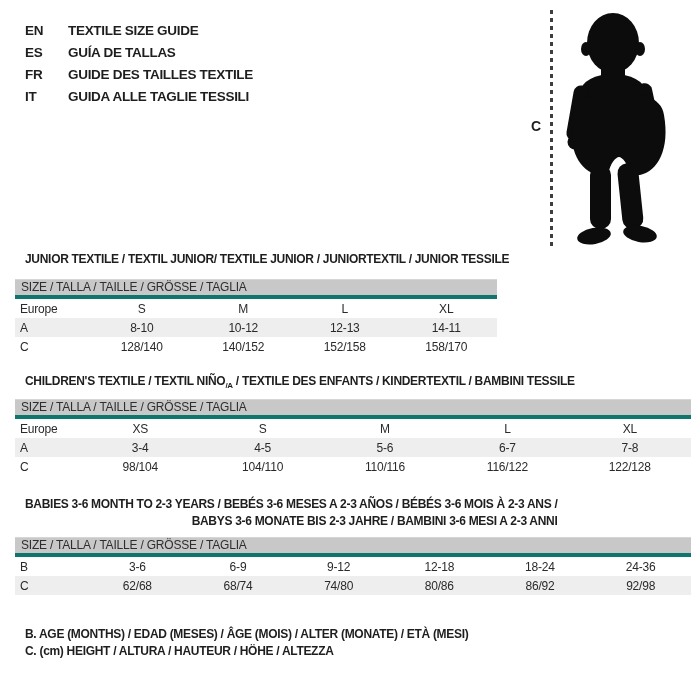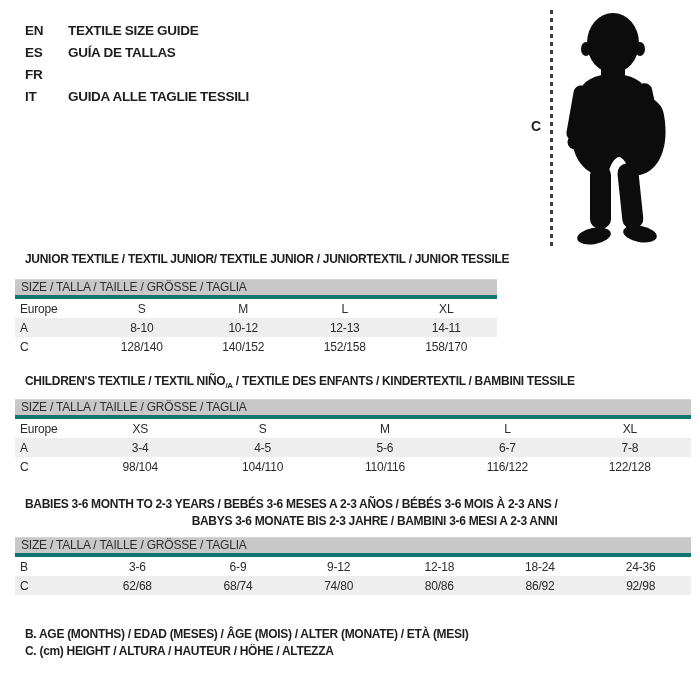--- a/index.html
+++ b/index.html
@@ -44,20 +44,21 @@
     <div class="lang-row">
       <span class="lang-code">EN</span>
       <span>TEXTILE SIZE GUIDE</span>
     </div>
     <div class="lang-row">
       <span class="lang-code">ES</span>
       <span>GUÍA DE TALLAS</span>
     </div>
     <div class="lang-row">
       <span class="lang-code">FR</span>
+      <span>GUIDE DES TAILLES TEXTILE</span>
     </div>
     <div class="lang-row">
       <span class="lang-code">IT</span>
       <span>GUIDA ALLE TAGLIE TESSILI</span>
     </div>
   </div>
 
   <span class="measure-label">C</span>
   <div class="dash-line"></div>
   <svg class="silhouette" viewBox="0 0 130 246" width="130" height="246" xmlns="http://www.w3.org/2000/svg">

